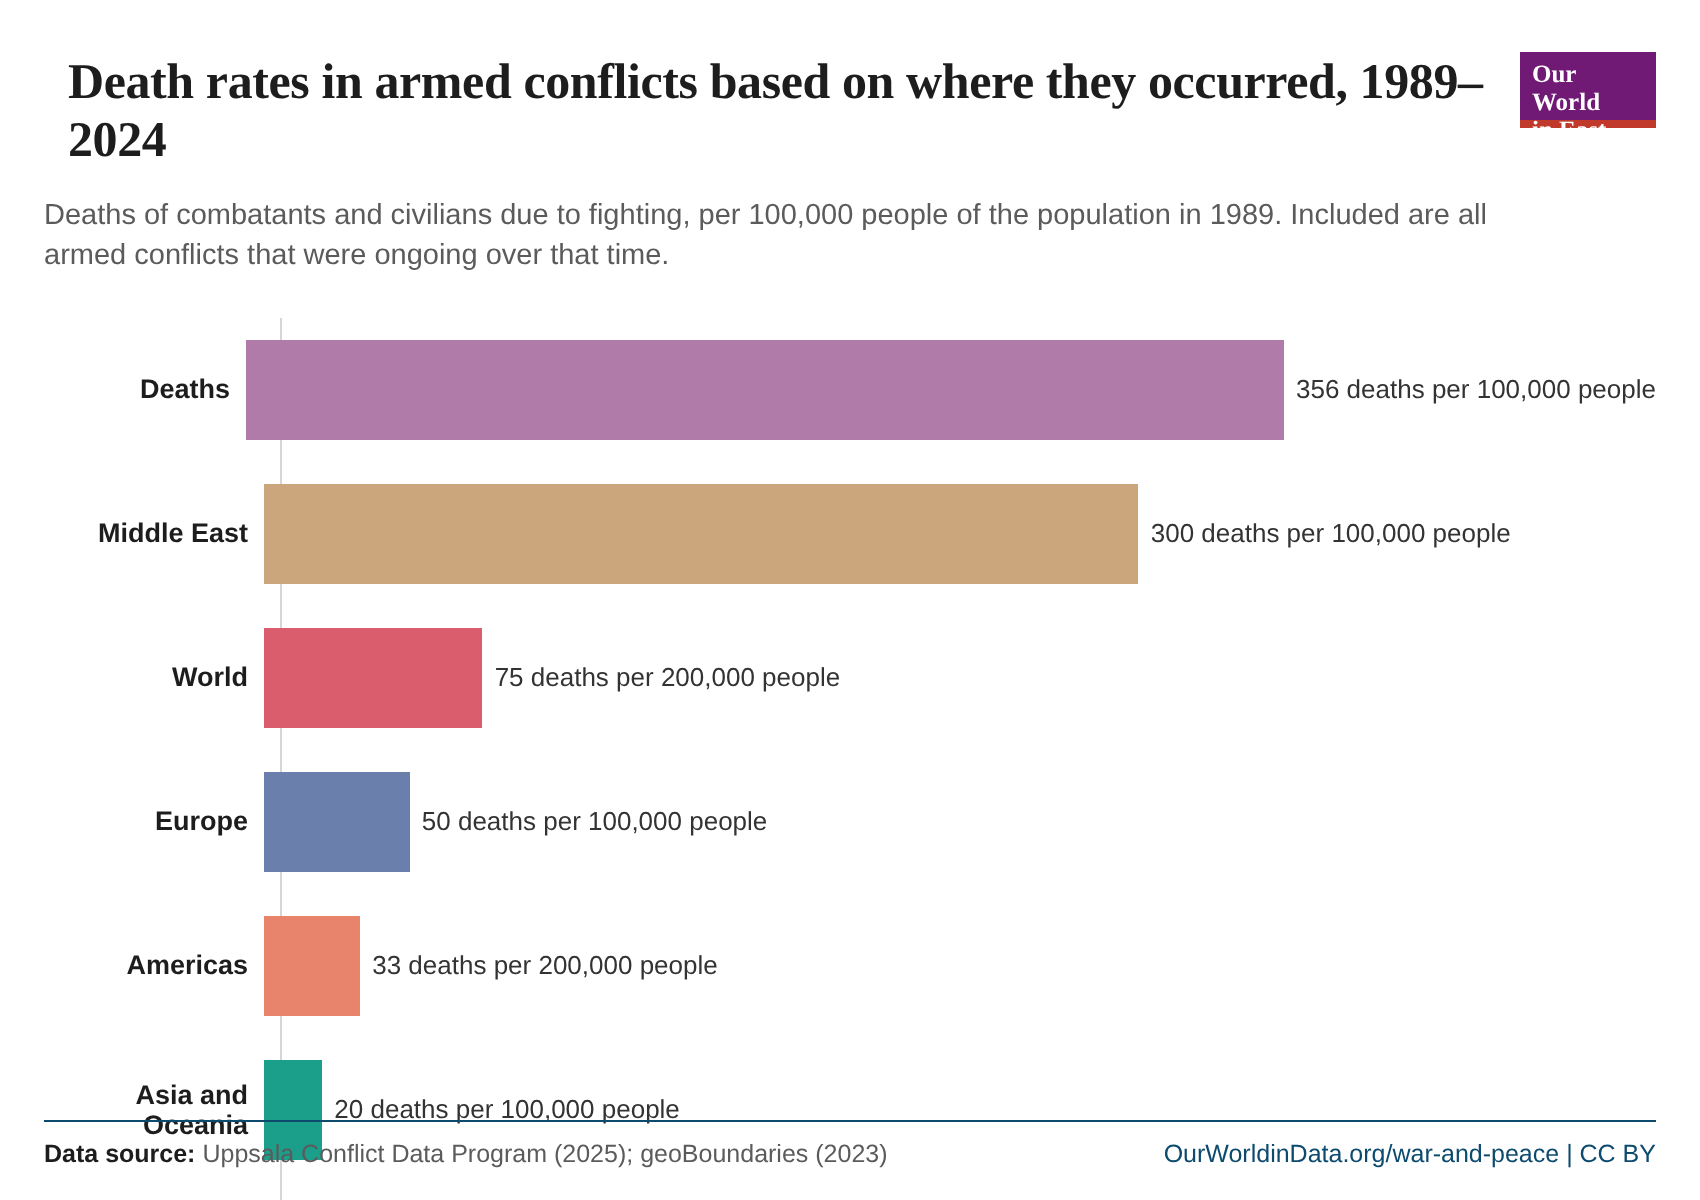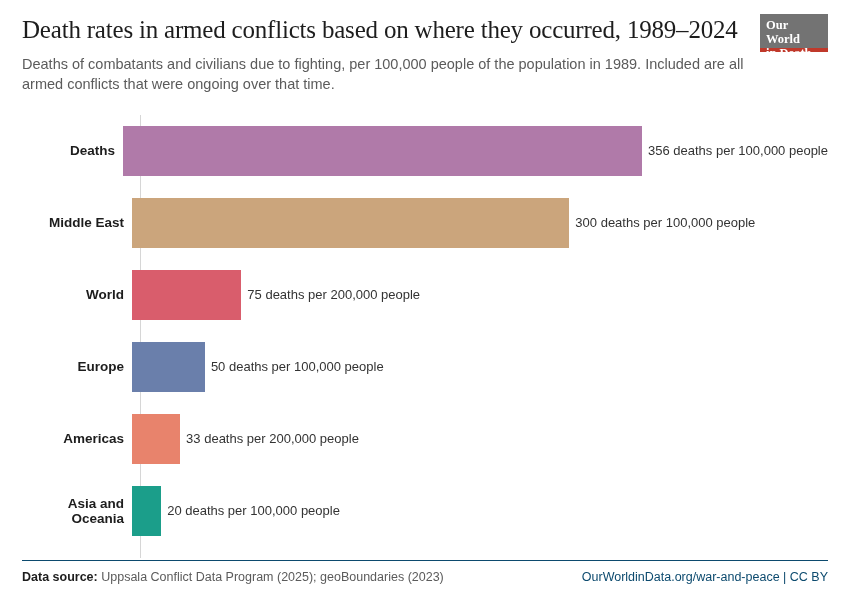--- a/index.html
+++ b/index.html
@@ -21,42 +21,42 @@
     box-sizing: border-box;
     padding: 16px 22px 0 22px;
   }
   
   .header {
     position: relative;
   }
   .title {
     font-family: "Liberation Serif", serif;
     font-size: 25px;
-    font-weight: 400;
+    font-weight: 700;
     letter-spacing: -0.2px;
     color: #1d1d1d;
-    margin: 0;
+    margin: 12px;
     line-height: 1.15;
     max-width: 745px;
   }
   .subtitle {
     font-size: 14.5px;
     line-height: 1.42;
     color: #5b5b5b;
     margin: 9px 0 0 0;
     max-width: 730px;
     font-weight: 400;
   }
   .owid-logo {
     position: absolute;
     top: -2px;
     right: 0;
     width: 68px;
     height: 38px;
-    background: #737373;
+    background: #701a75;
     color: #ffffff;
     font-family: "Liberation Serif", serif;
     font-weight: 700;
     font-size: 12.5px;
     line-height: 1.12;
     text-align: left;
     padding: 4px 5px 0 6px;
     box-sizing: border-box;
     border-bottom: 4px solid #c0392b;
   }
@@ -140,21 +140,21 @@
 </head>
 <body>
 
 <div class="page">
 
   <div class="header">
     <h1 class="title">Death rates in armed conflicts based on where they occurred, 1989–2024</h1>
     <p class="subtitle">Deaths of combatants and civilians due to fighting, per 100,000 people of the population in 1989. Included are all armed conflicts that were ongoing over that time.</p>
     <div class="owid-logo">
       <span class="l1">Our World</span>
-      <span class="l2">in Death</span>
+      <span class="l2">in East</span>
     </div>
   </div>
 
   <div class="chart-area">
     <div class="axis-line"></div>
     <div class="bars">
 
       <div class="bar-row">
         <div class="bar-label">Deaths</div>
         <div class="bar-wrap">

